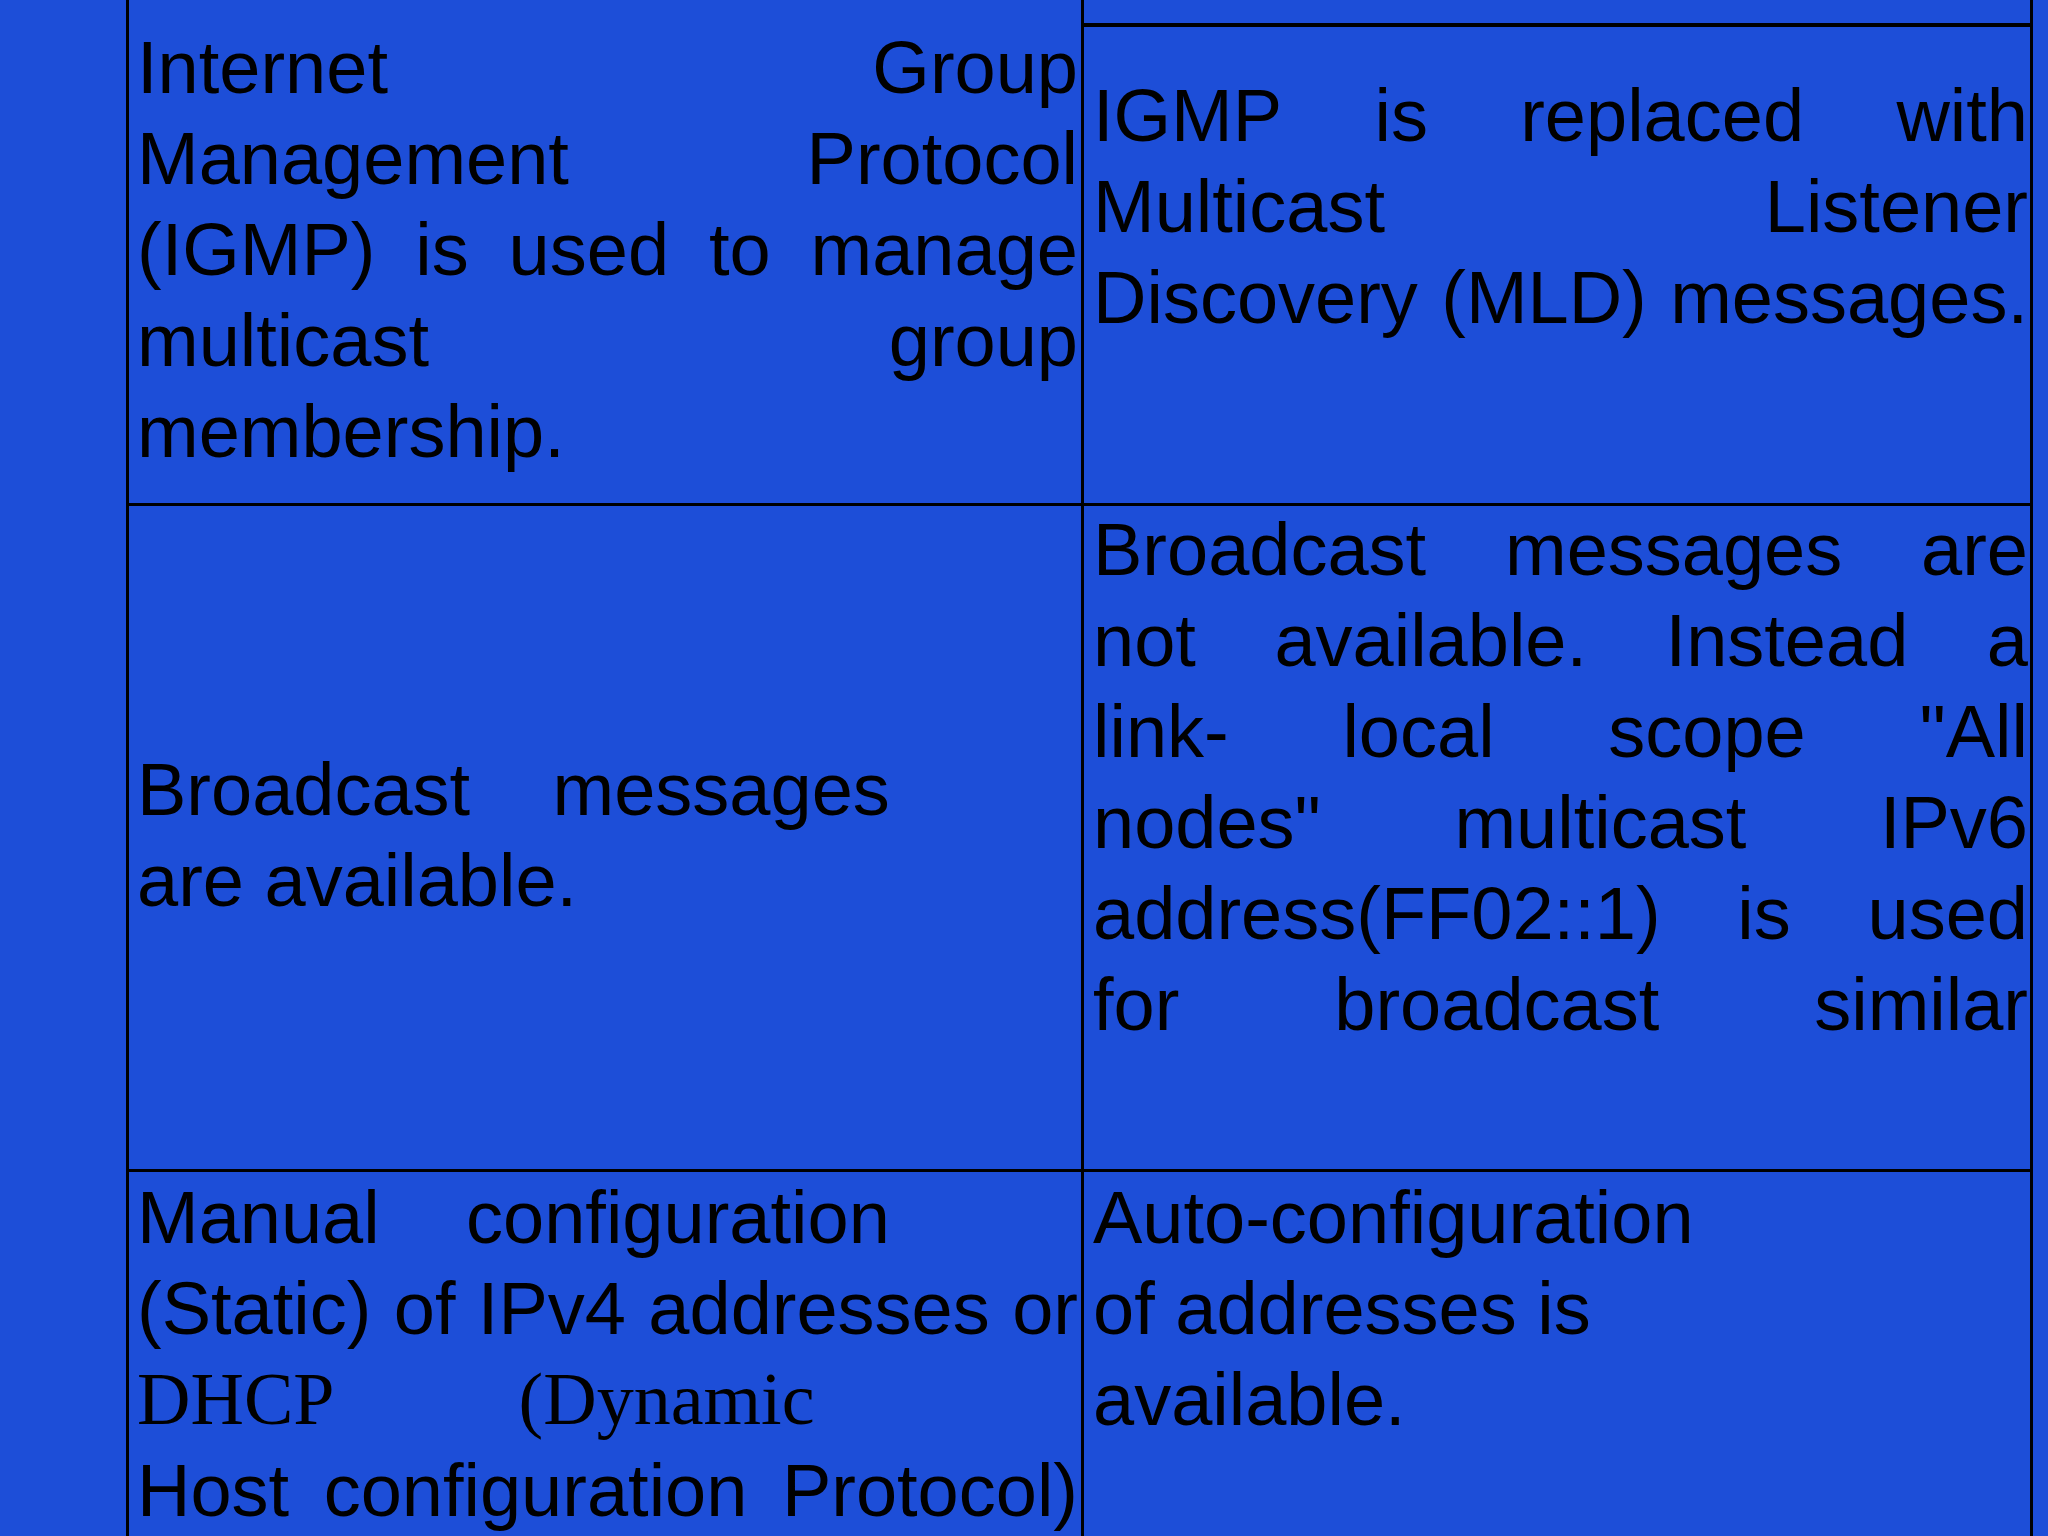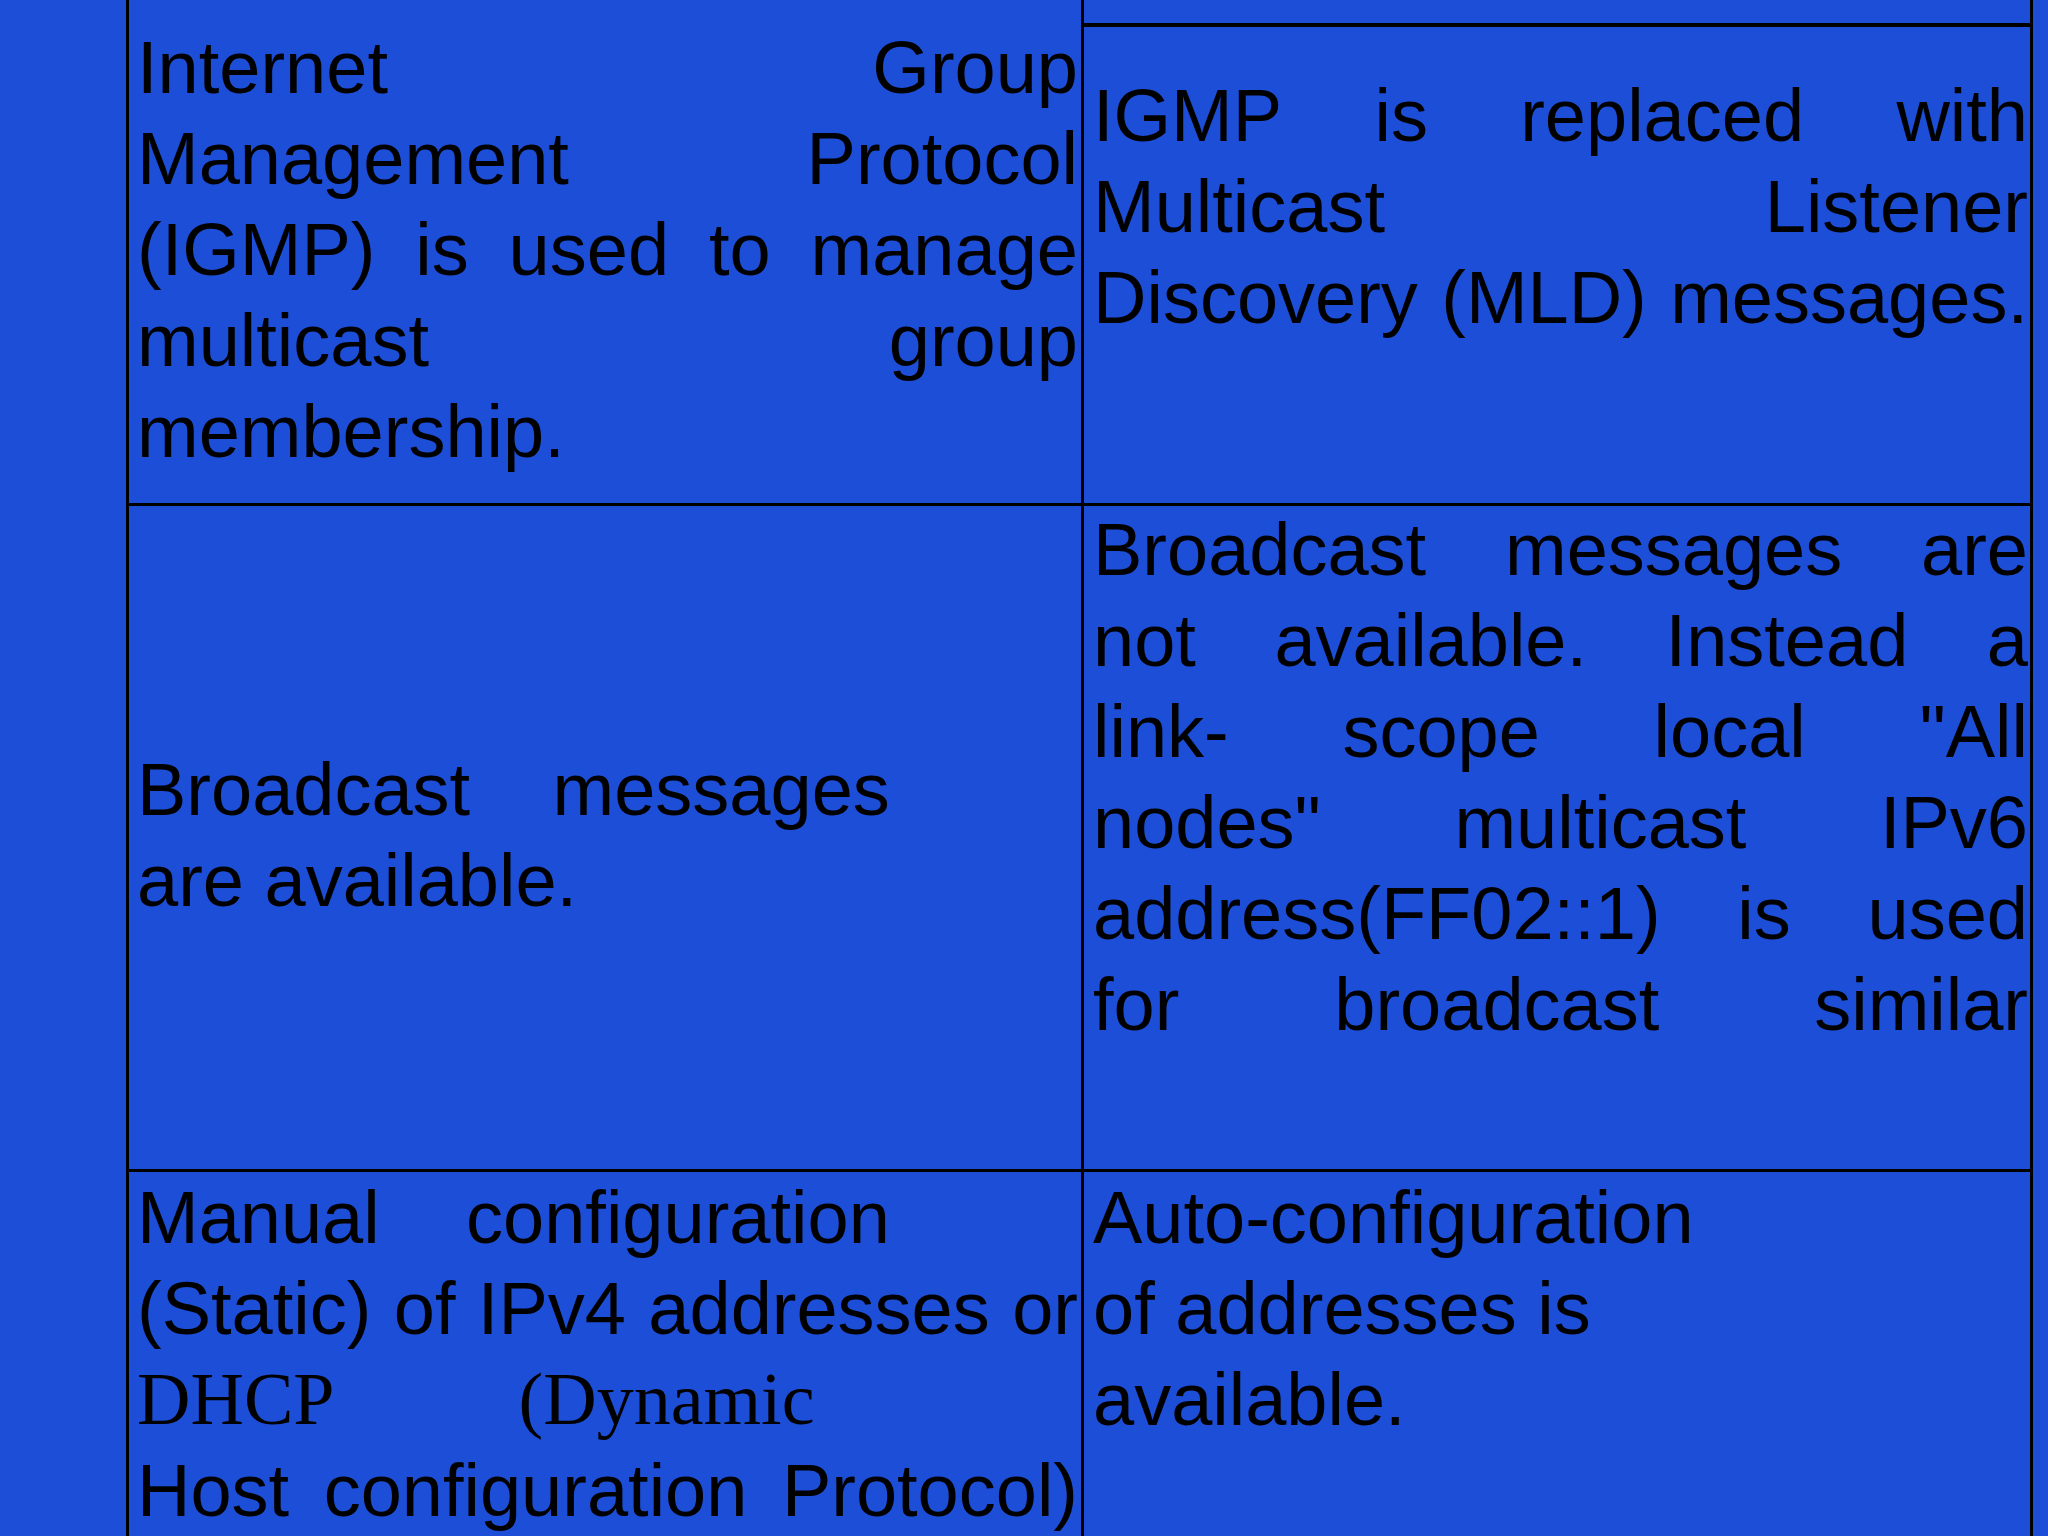--- a/index.html
+++ b/index.html
@@ -98,22 +98,22 @@
         <span>are</span>
       </div>
       <div class="line j" style="width: 100%; text-align: right;">
         <span>not</span>
         <span>available.</span>
         <span>Instead</span>
         <span>a</span>
       </div>
       <div class="line j" style="width: 100%;">
         <span>link-</span>
+        <span>local</span>
         <span>scope</span>
-        <span>local</span>
         <span>"All</span>
       </div>
       <div class="line j" style="width: 100%;">
         <span>nodes"</span>
         <span>multicast</span>
         <span>IPv6</span>
       </div>
       <div class="line j" style="width: 100%;">
         <span>address(FF02::1)</span>
         <span>is</span>

